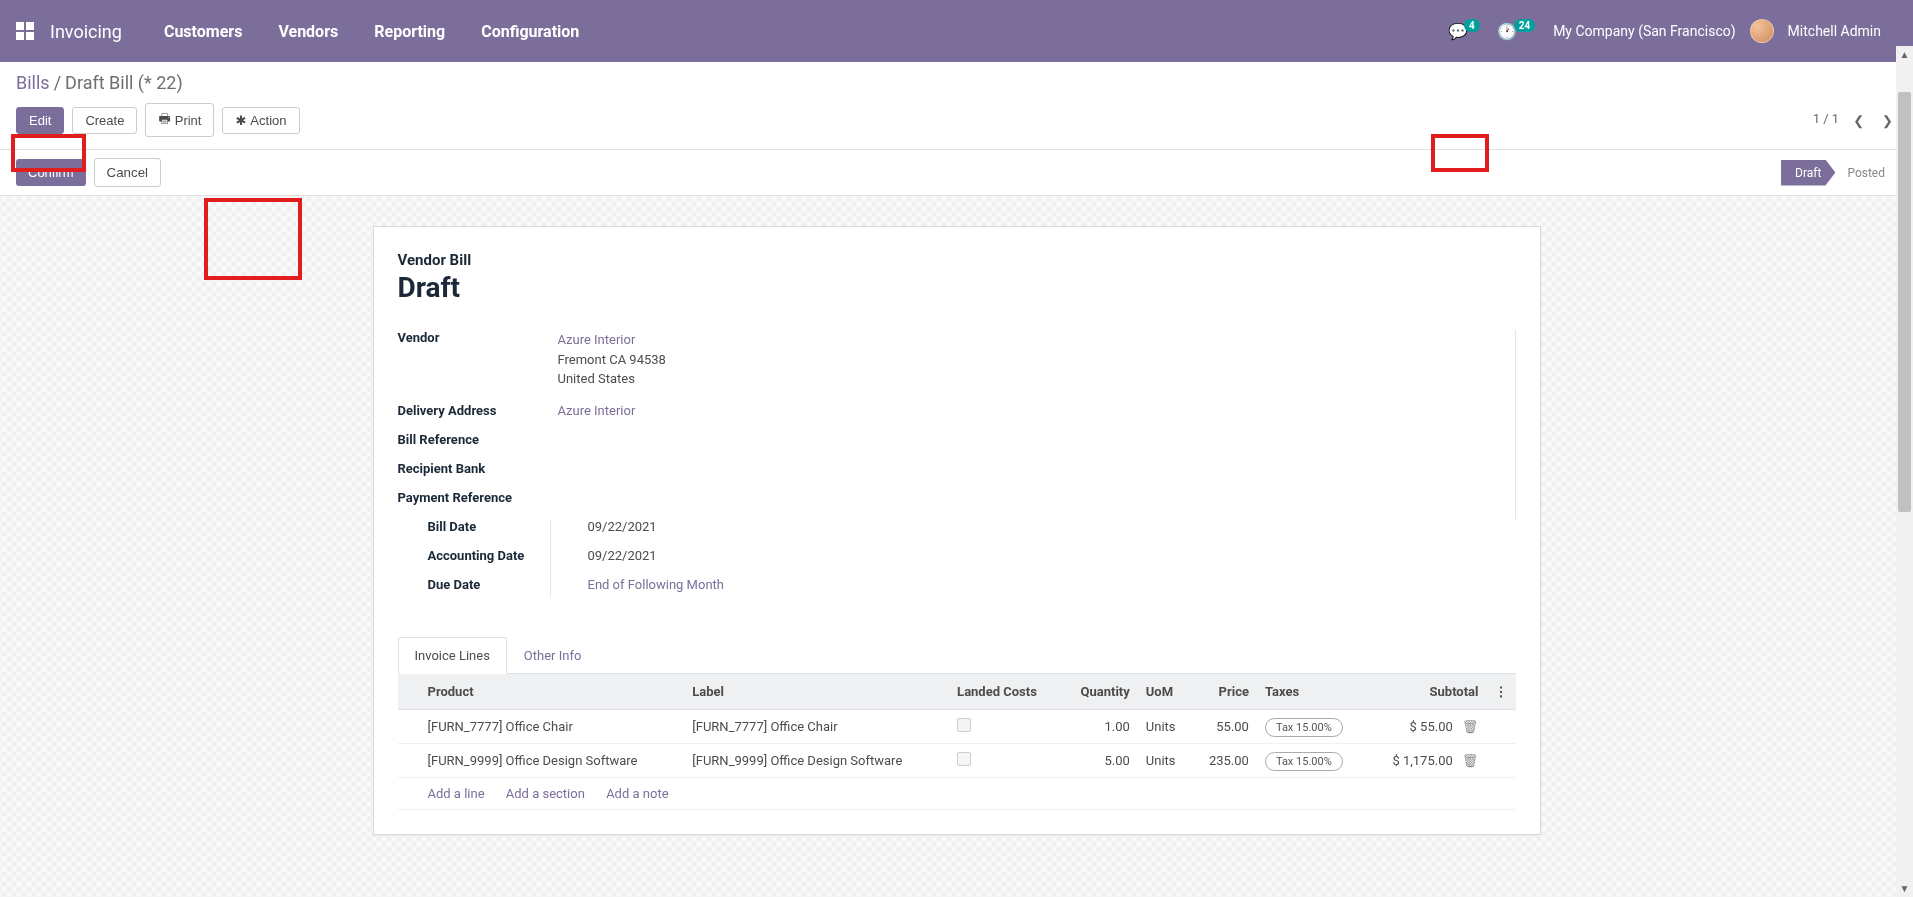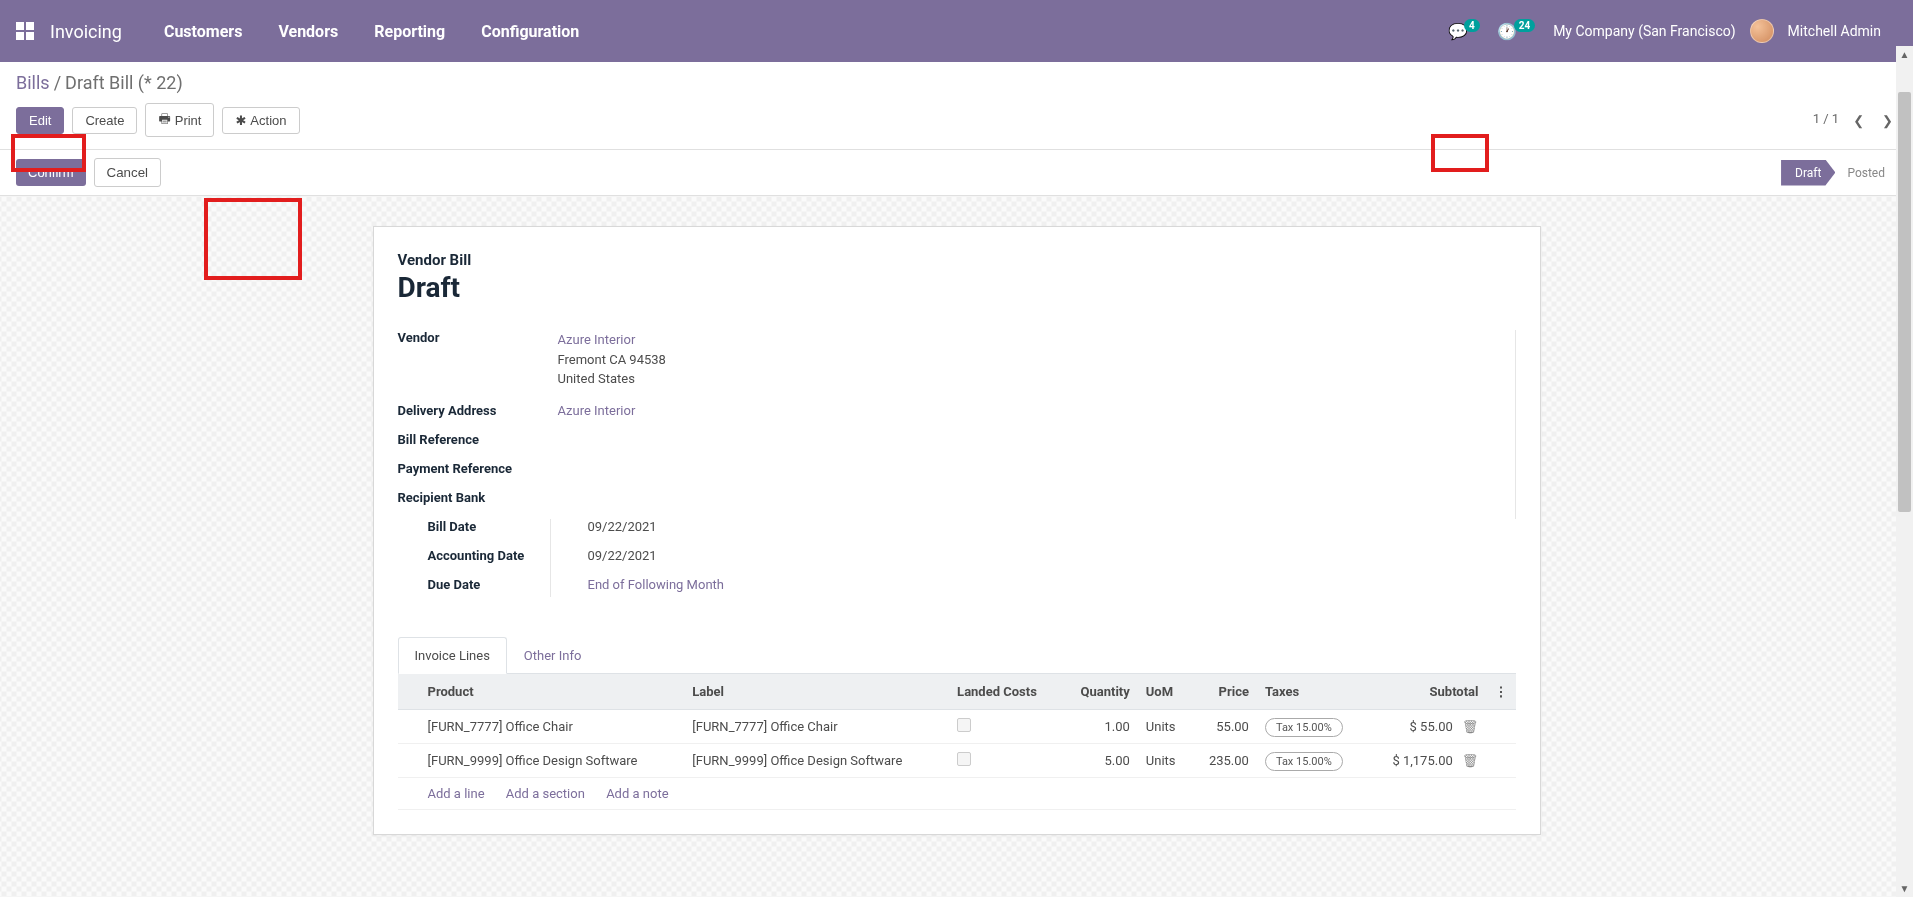--- a/index.html
+++ b/index.html
@@ -219,25 +219,25 @@
         </div>
         <div class="field-row">
           <div class="field-label">Delivery Address</div>
           <div class="field-value"><span class="link">Azure Interior</span></div>
         </div>
         <div class="field-row">
           <div class="field-label">Bill Reference</div>
           <div class="field-value"></div>
         </div>
         <div class="field-row">
+          <div class="field-label">Recipient Bank</div>
+          <div class="field-value"></div>
+        </div>
+        <div class="field-row">
           <div class="field-label">Payment Reference</div>
-          <div class="field-value"></div>
-        </div>
-        <div class="field-row">
-          <div class="field-label">Recipient Bank</div>
           <div class="field-value"></div>
         </div>
       </div>
       <div class="col right" style="position:relative;">
         <div style="position:absolute; left:152px; top:0; height:78px; border-left:1px solid #e6e6e6;"></div>
         <div class="field-row">
           <div class="field-label">Bill Date</div>
           <div class="field-value">09/22/2021</div>
         </div>
         <div class="field-row">

